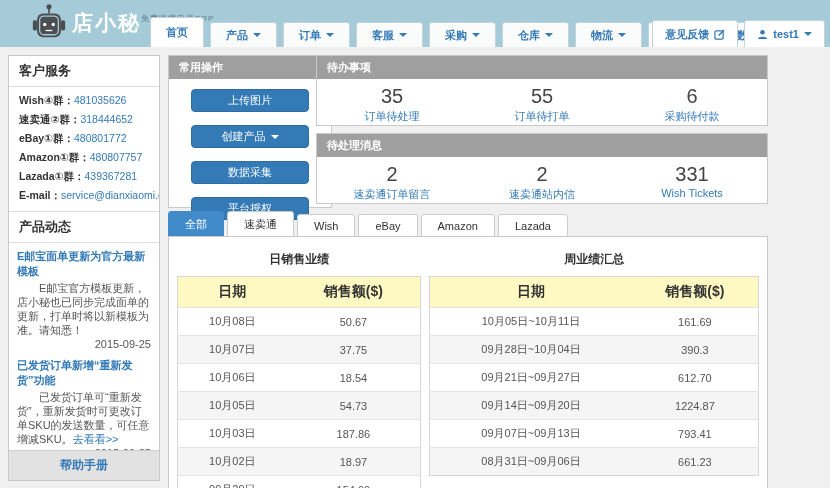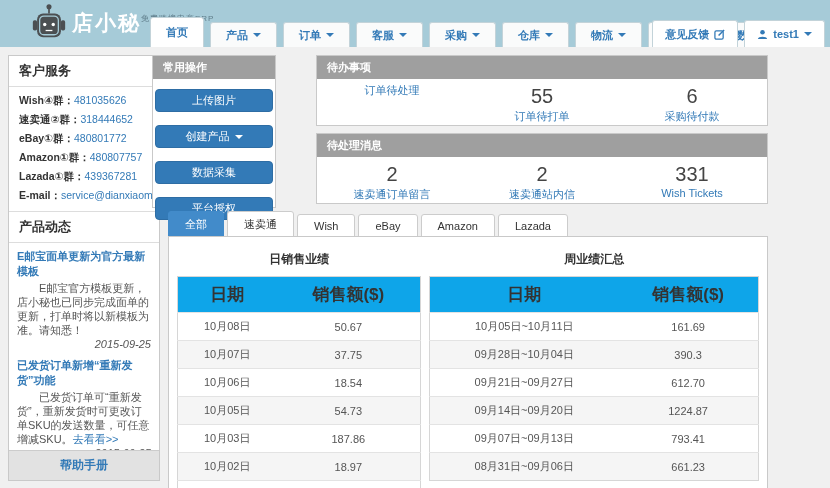--- a/index.html
+++ b/index.html
@@ -32,26 +32,26 @@
   .side-title.bordered{border-top:1px solid #ddd;margin-top:4px;}
   #contacts{padding:4px 10px 2px 10px;}
   .contact-line{font-size:10.5px;line-height:19px;white-space:nowrap;}
   .c-label{font-weight:bold;color:#333;}
   .c-value{color:#337ab7;}
   #news{padding:2px 8px 0 8px;flex:1;overflow:hidden;}
   .news-item{margin-bottom:6px;}
   .news-title{color:#337ab7;font-size:11px;font-weight:bold;line-height:15px;margin:4px 0 2px 0;cursor:pointer;}
   .news-body{color:#555;font-size:11px;line-height:14px;text-indent:22px;}
   .news-link{color:#337ab7;cursor:pointer;text-decoration:none;}
-  .news-date{color:#555;font-size:11px;text-align:right;line-height:15px;font-style:italic;}
+  .news-date{color:#555;font-size:11px;text-align:right;line-height:15px;}
   #help-btn{margin-top:auto;background:#e2e2e2;border-top:1px solid #ccc;color:#337ab7;font-size:12px;font-weight:bold;
     text-align:center;padding:6px 0;cursor:pointer;}
 
   
-  #quick{left:152px;top:55px;width:124px;height:153px;}
+  #quick{left:168px;top:55px;width:164px;height:153px;}
   #quick .body{padding:10px 12px;display:flex;flex-direction:column;align-items:center;}
   .qa-btn{width:118px;height:23px;margin-bottom:13px;background:#337ab7;border:1px solid #2e6da4;border-radius:4px;
     color:#fff;font-size:11px;display:flex;align-items:center;justify-content:center;gap:5px;cursor:pointer;font-family:inherit;}
 
   
   #todo{left:316px;top:55px;width:452px;height:71px;}
   #messages{left:316px;top:133px;width:452px;height:71px;}
   .stats{display:flex;}
   .stat{flex:1;text-align:center;padding-top:4px;}
   .stat-value{font-size:20px;color:#444;line-height:26px;}
@@ -61,21 +61,21 @@
   #ptabs{position:absolute;left:168px;top:211px;display:flex;align-items:flex-end;gap:3px;}
   .ptab{background:#fff;border:1px solid #ccc;border-radius:3px 3px 0 0;padding:5px 16px;font-size:11px;color:#333;cursor:pointer;}
   .ptab.active{background:#428bca;border-color:#428bca;color:#fff;}
 
   
   #tables{left:168px;top:236px;width:600px;height:310px;display:flex;padding:10px 8px;gap:8px;}
   .tcol{flex:1;}
   .tcol.wide{flex:1.35;}
   .tbl-title{text-align:center;font-size:12px;font-weight:bold;color:#333;margin:4px 0 8px 0;}
   table.data{width:100%;border-collapse:collapse;border:1px solid #d6d6d6;}
-  table.data th{background:#0ea5e9;color:#333;font-size:17px;font-weight:bold;padding:6px 4px;text-align:center;}
+  table.data th{background:#fef9c3;color:#333;font-size:14px;font-weight:bold;padding:6px 4px;text-align:center;}
   table.data td{font-size:11px;color:#555;text-align:center;padding:6px 4px;border-top:1px solid #e3e3e3;}
   table.data tr:nth-child(even) td{background:#f5f5f5;}
 
   svg{display:block;}
 </style>
 </head>
 <body>
 
 <div id="canvas">
 
@@ -239,20 +239,21 @@
         </button>
 
     </div>
   </div>
 
   <div id="todo" class="panel">
     <div class="panel-hd">待办事项</div>
     <div class="stats">
 
         <div class="stat">
+          <div class="stat-value">35</div>
           <div class="stat-label">订单待处理</div>
         </div>
 
         <div class="stat">
           <div class="stat-value">55</div>
           <div class="stat-label">订单待打单</div>
         </div>
 
         <div class="stat">
           <div class="stat-value">6</div>

